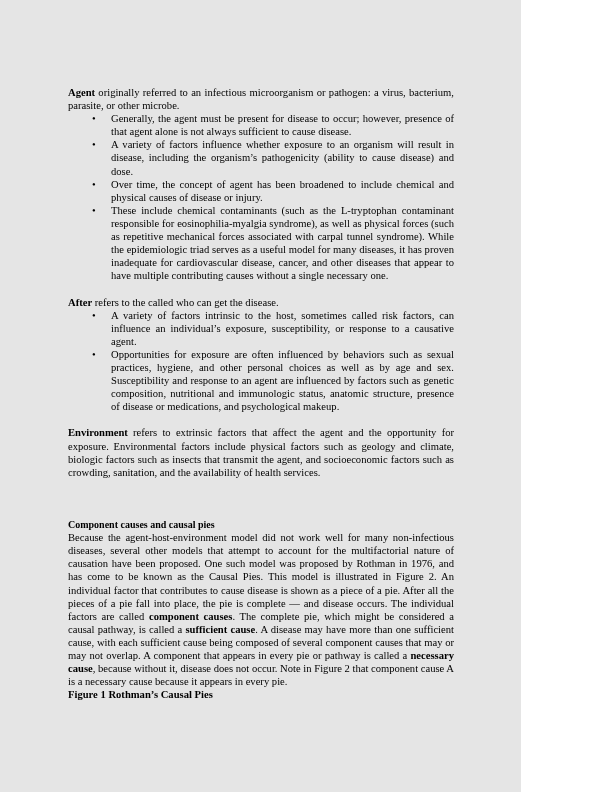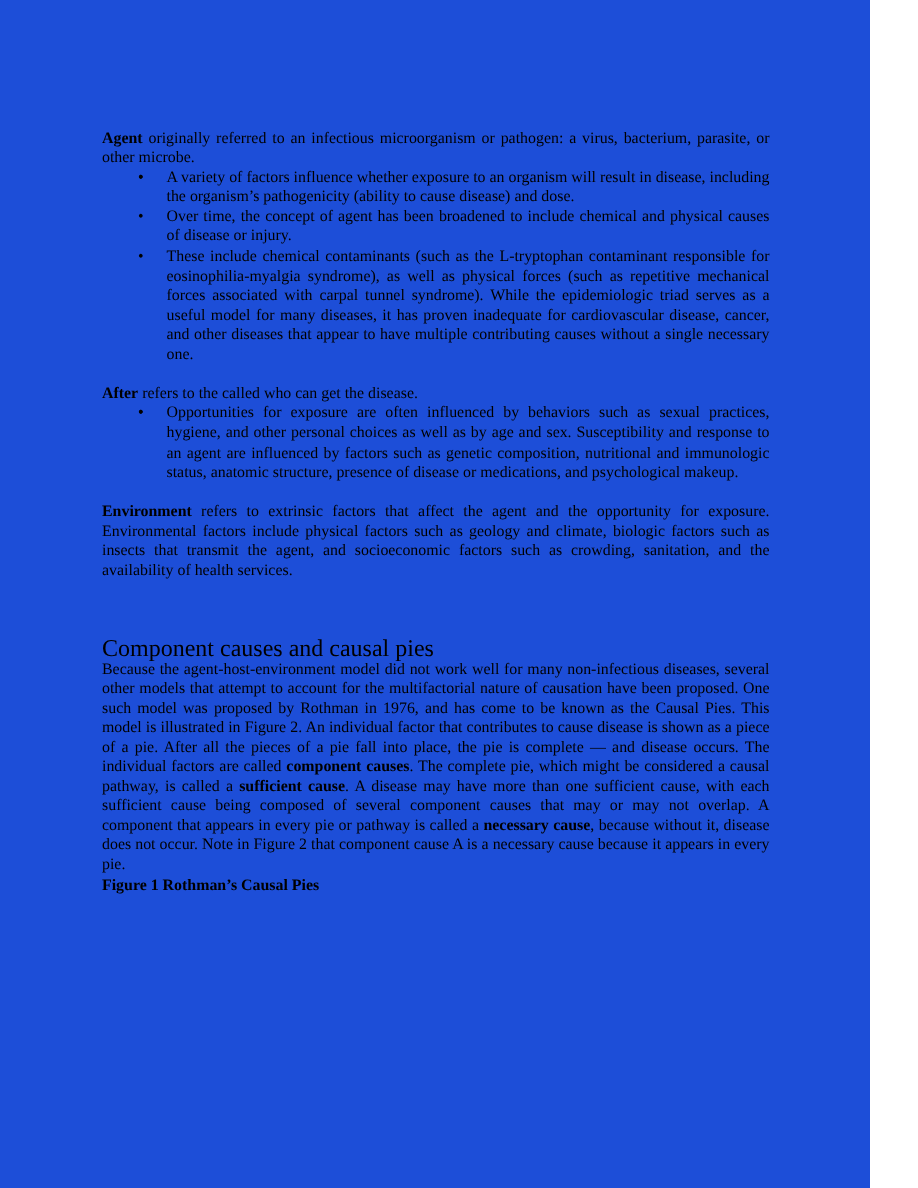--- a/index.html
+++ b/index.html
@@ -9,23 +9,23 @@
   }
   body {
     width: 612px;
     height: 792px;
     font-family: "Liberation Serif", "DejaVu Serif", serif;
     color: #000000;
     -webkit-font-smoothing: antialiased;
   }
   .page {
     position: relative;
-    width: 580px;
+    width: 521px;
     height: 792px;
-    background: #1d4ed8;
+    background: #e5e5e5;
     box-sizing: border-box;
     padding: 86px 67px 0 68px;
   }
   .doc-body {
     font-size: 10.6px;
     line-height: 13.1px;
     text-align: justify;
     text-justify: inter-word;
   }
   p.para {
@@ -58,23 +58,23 @@
     line-height: 13.1px;
   }
   ul.bullets > li:last-child {
     text-align: justify;
   }
   .b {
     font-weight: bold;
   }
   h2.section-heading {
     margin: 0;
-    font-size: 16px;
+    font-size: 10px;
     line-height: 13.1px;
-    font-weight: normal;
+    font-weight: bold;
     text-align: left;
   }
   .figure-caption {
     margin: 0;
     font-size: 10.6px;
     line-height: 13.1px;
     font-weight: bold;
     text-align: left;
   }
   
@@ -84,32 +84,32 @@
 </style>
 </head>
 <body>
 
 <div class="page">
   <div class="doc-body">
 
     <p class="para"><span class="b">Agent</span><span> originally referred to an infectious microorganism or pathogen: a virus, bacterium, parasite, or other microbe.</span></p>
 
     <ul class="bullets">
-      <li><span class="bullet-mark">•</span></li>
+      <li><span class="bullet-mark">•</span><span>Generally, the agent must be present for disease to occur; however, presence of that agent alone is not always sufficient to cause disease.</span></li>
       <li><span class="bullet-mark">•</span><span>A variety of factors influence whether exposure to an organism will result in disease, including the organism’s pathogenicity (ability to cause disease) and dose.</span></li>
       <li><span class="bullet-mark">•</span><span>Over time, the concept of agent has been broadened to include chemical and physical causes of disease or injury.</span></li>
       <li><span class="bullet-mark">•</span><span>These include chemical contaminants (such as the L-tryptophan contaminant responsible for eosinophilia-myalgia syndrome), as well as physical forces (such as repetitive mechanical forces associated with carpal tunnel syndrome). While the epidemiologic triad serves as a useful model for many diseases, it has proven inadequate for cardiovascular disease, cancer, and other diseases that appear to have multiple contributing causes without a single necessary one.</span></li>
     </ul>
 
     <div class="spacer-line"></div>
 
     <p class="para"><span class="b">After</span><span> refers to the called who can get the disease.</span></p>
 
     <ul class="bullets">
-      <li><span class="bullet-mark">•</span></li>
+      <li><span class="bullet-mark">•</span><span>A variety of factors intrinsic to the host, sometimes called risk factors, can influence an individual’s exposure, susceptibility, or response to a causative agent.</span></li>
       <li><span class="bullet-mark">•</span><span>Opportunities for exposure are often influenced by behaviors such as sexual practices, hygiene, and other personal choices as well as by age and sex. Susceptibility and response to an agent are influenced by factors such as genetic composition, nutritional and immunologic status, anatomic structure, presence of disease or medications, and psychological makeup.</span></li>
     </ul>
 
     <div class="spacer-line"></div>
 
     <p class="para"><span class="b">Environment</span><span> refers to extrinsic factors that affect the agent and the opportunity for exposure. Environmental factors include physical factors such as geology and climate, biologic factors such as insects that transmit the agent, and socioeconomic factors such as crowding, sanitation, and the availability of health services.</span></p>
 
     <div class="spacer-line"></div>
     <div class="spacer-line"></div>
     <div class="spacer-line"></div>

